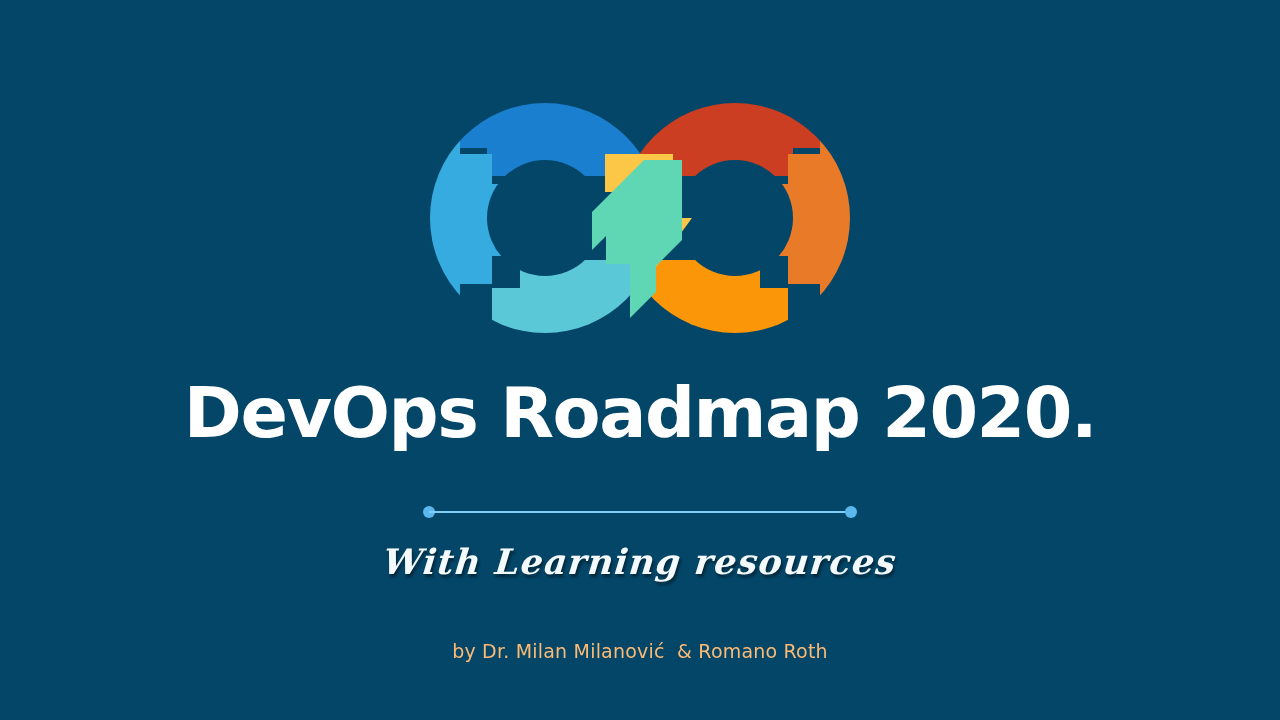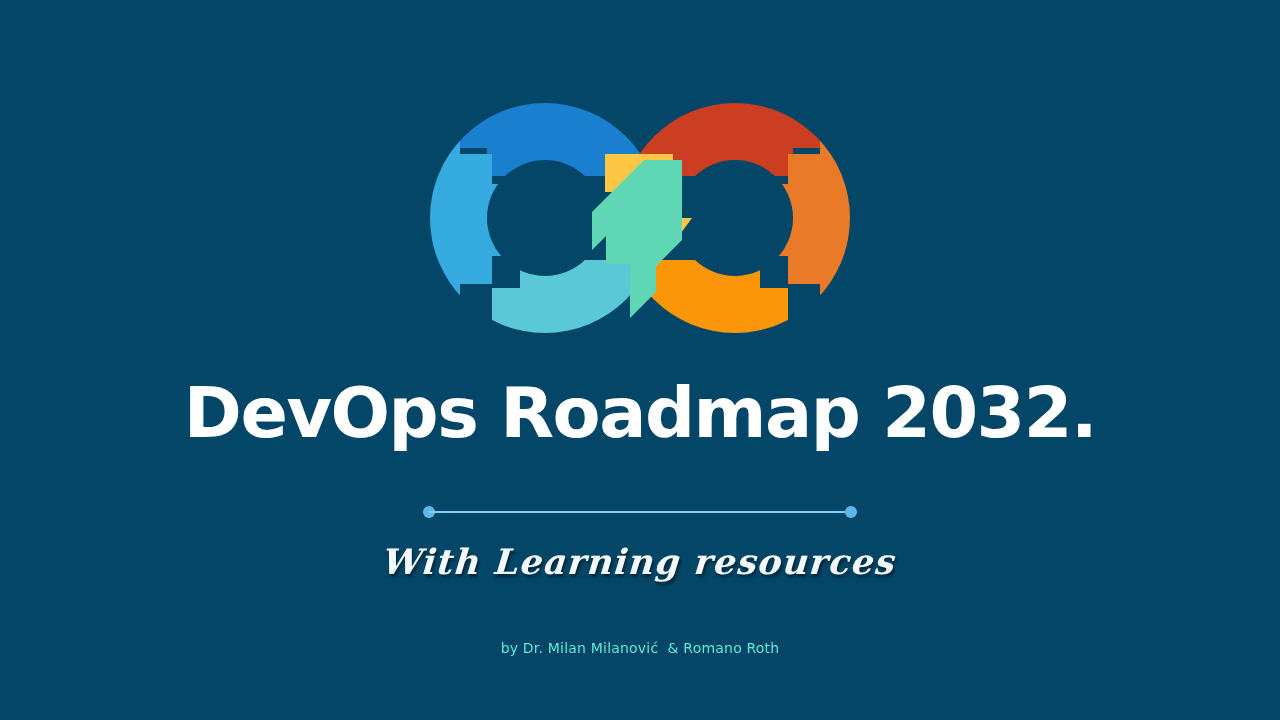--- a/index.html
+++ b/index.html
@@ -93,23 +93,23 @@
     transform:skewX(-6deg);
     white-space:nowrap;
   }
 
   
   .byline {
     position:absolute;
     left:0; right:0;
     top:640px;
     text-align:center;
-    color:#5eead4;
+    color:#fdba74;
     font-family:"DejaVu Sans", sans-serif;
-    font-size:14px;
+    font-size:19px;
     font-weight:400;
     letter-spacing:0.2px;
     white-space:pre;
   }
 
   
   .brand {
     position:absolute;
     left:22px;
     top:598px;
@@ -160,21 +160,21 @@
       </g>
 
       <path fill="#fcc747" d="M 175 58 L 243 58 L 243 122 L 262 122 L 215 186 L 168 122 L 187 122
                L 187 96 L 175 96 Z"></path>
 
       <path fill="#5fd6b4" d="M 252 64 L 252 144 L 226 170 L 226 196 L 200 222 L 200 168
                L 176 168 L 176 140 L 162 154 L 162 116 L 214 64 Z"></path>
     </svg>
   </div>
 
-  <h1 class="title">DevOps Roadmap 2032.</h1>
+  <h1 class="title">DevOps Roadmap 2020.</h1>
 
   <div class="divider">
     <span class="divider-dot left"></span>
     <span class="divider-line"></span>
     <span class="divider-dot right"></span>
   </div>
 
   <div class="subtitle">With Learning resources</div>
 
   <div class="byline">by Dr. Milan Milanović  &amp; Romano Roth</div>

